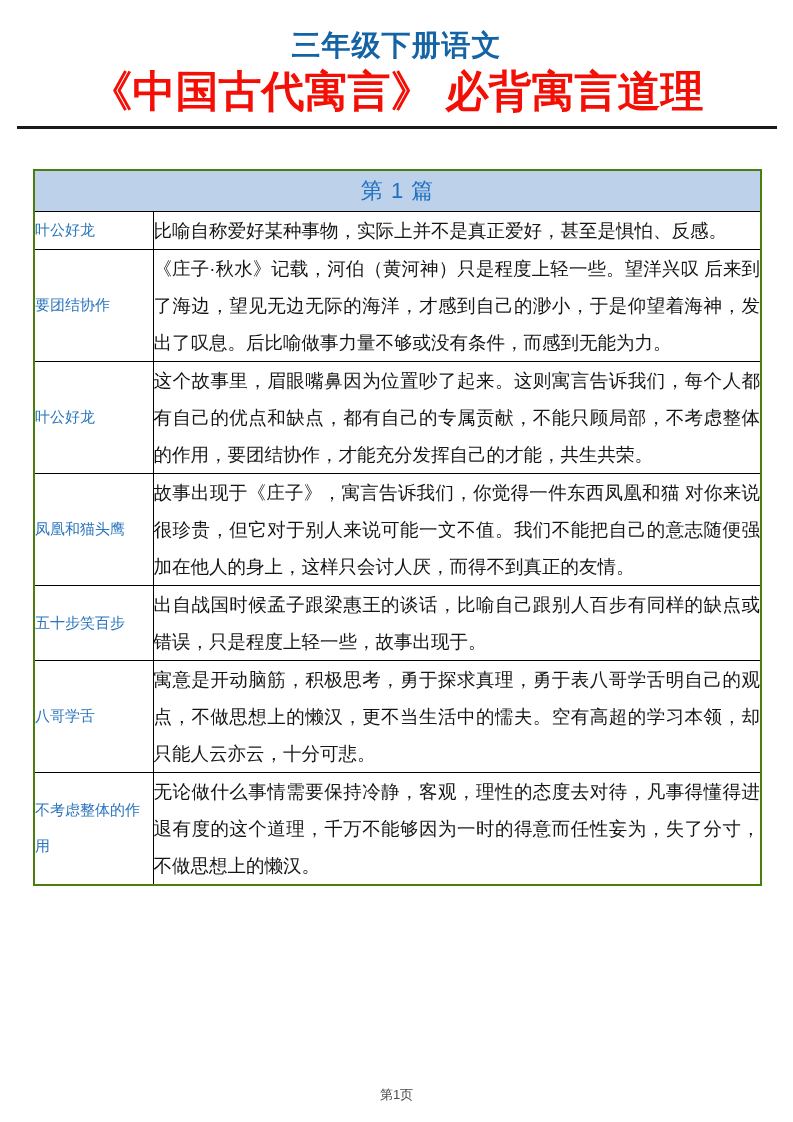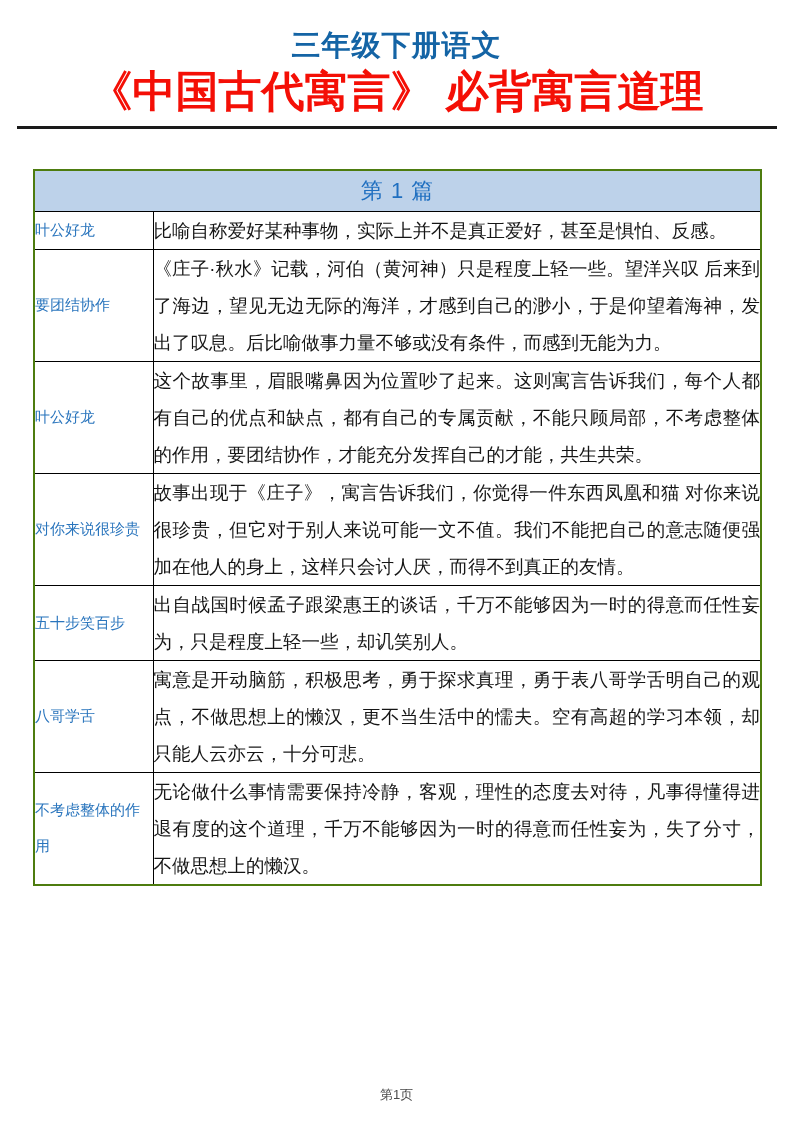--- a/index.html
+++ b/index.html
@@ -136,26 +136,26 @@
           </tr>
           <tr>
             <td class="name-cell">要团结协作</td>
             <td class="text-cell">《庄子·秋水》记载，河伯（黄河神）只是程度上轻一些。望洋兴叹 后来到了海边，望见无边无际的海洋，才感到自己的渺小，于是仰望着海神，发出了叹息。后比喻做事力量不够或没有条件，而感到无能为力。</td>
           </tr>
           <tr>
             <td class="name-cell">叶公好龙</td>
             <td class="text-cell">这个故事里，眉眼嘴鼻因为位置吵了起来。这则寓言告诉我们，每个人都有自己的优点和缺点，都有自己的专属贡献，不能只顾局部，不考虑整体的作用，要团结协作，才能充分发挥自己的才能，共生共荣。</td>
           </tr>
           <tr>
-            <td class="name-cell">对你来说很珍贵</td>
+            <td class="name-cell">凤凰和猫头鹰</td>
             <td class="text-cell">故事出现于《庄子》，寓言告诉我们，你觉得一件东西凤凰和猫 对你来说很珍贵，但它对于别人来说可能一文不值。我们不能把自己的意志随便强加在他人的身上，这样只会讨人厌，而得不到真正的友情。</td>
           </tr>
           <tr>
             <td class="name-cell">五十步笑百步</td>
-            <td class="text-cell">出自战国时候孟子跟梁惠王的谈话，千万不能够因为一时的得意而任性妄为，只是程度上轻一些，却讥笑别人。</td>
+            <td class="text-cell">出自战国时候孟子跟梁惠王的谈话，比喻自己跟别人百步有同样的缺点或错误，只是程度上轻一些，故事出现于。</td>
           </tr>
           <tr>
             <td class="name-cell">八哥学舌</td>
             <td class="text-cell">寓意是开动脑筋，积极思考，勇于探求真理，勇于表八哥学舌明自己的观点，不做思想上的懒汉，更不当生活中的懦夫。空有高超的学习本领，却只能人云亦云，十分可悲。</td>
           </tr>
           <tr>
             <td class="name-cell">不考虑整体的作用</td>
             <td class="text-cell">无论做什么事情需要保持冷静，客观，理性的态度去对待，凡事得懂得进退有度的这个道理，千万不能够因为一时的得意而任性妄为，失了分寸，不做思想上的懒汉。</td>
           </tr>
         </tbody>

